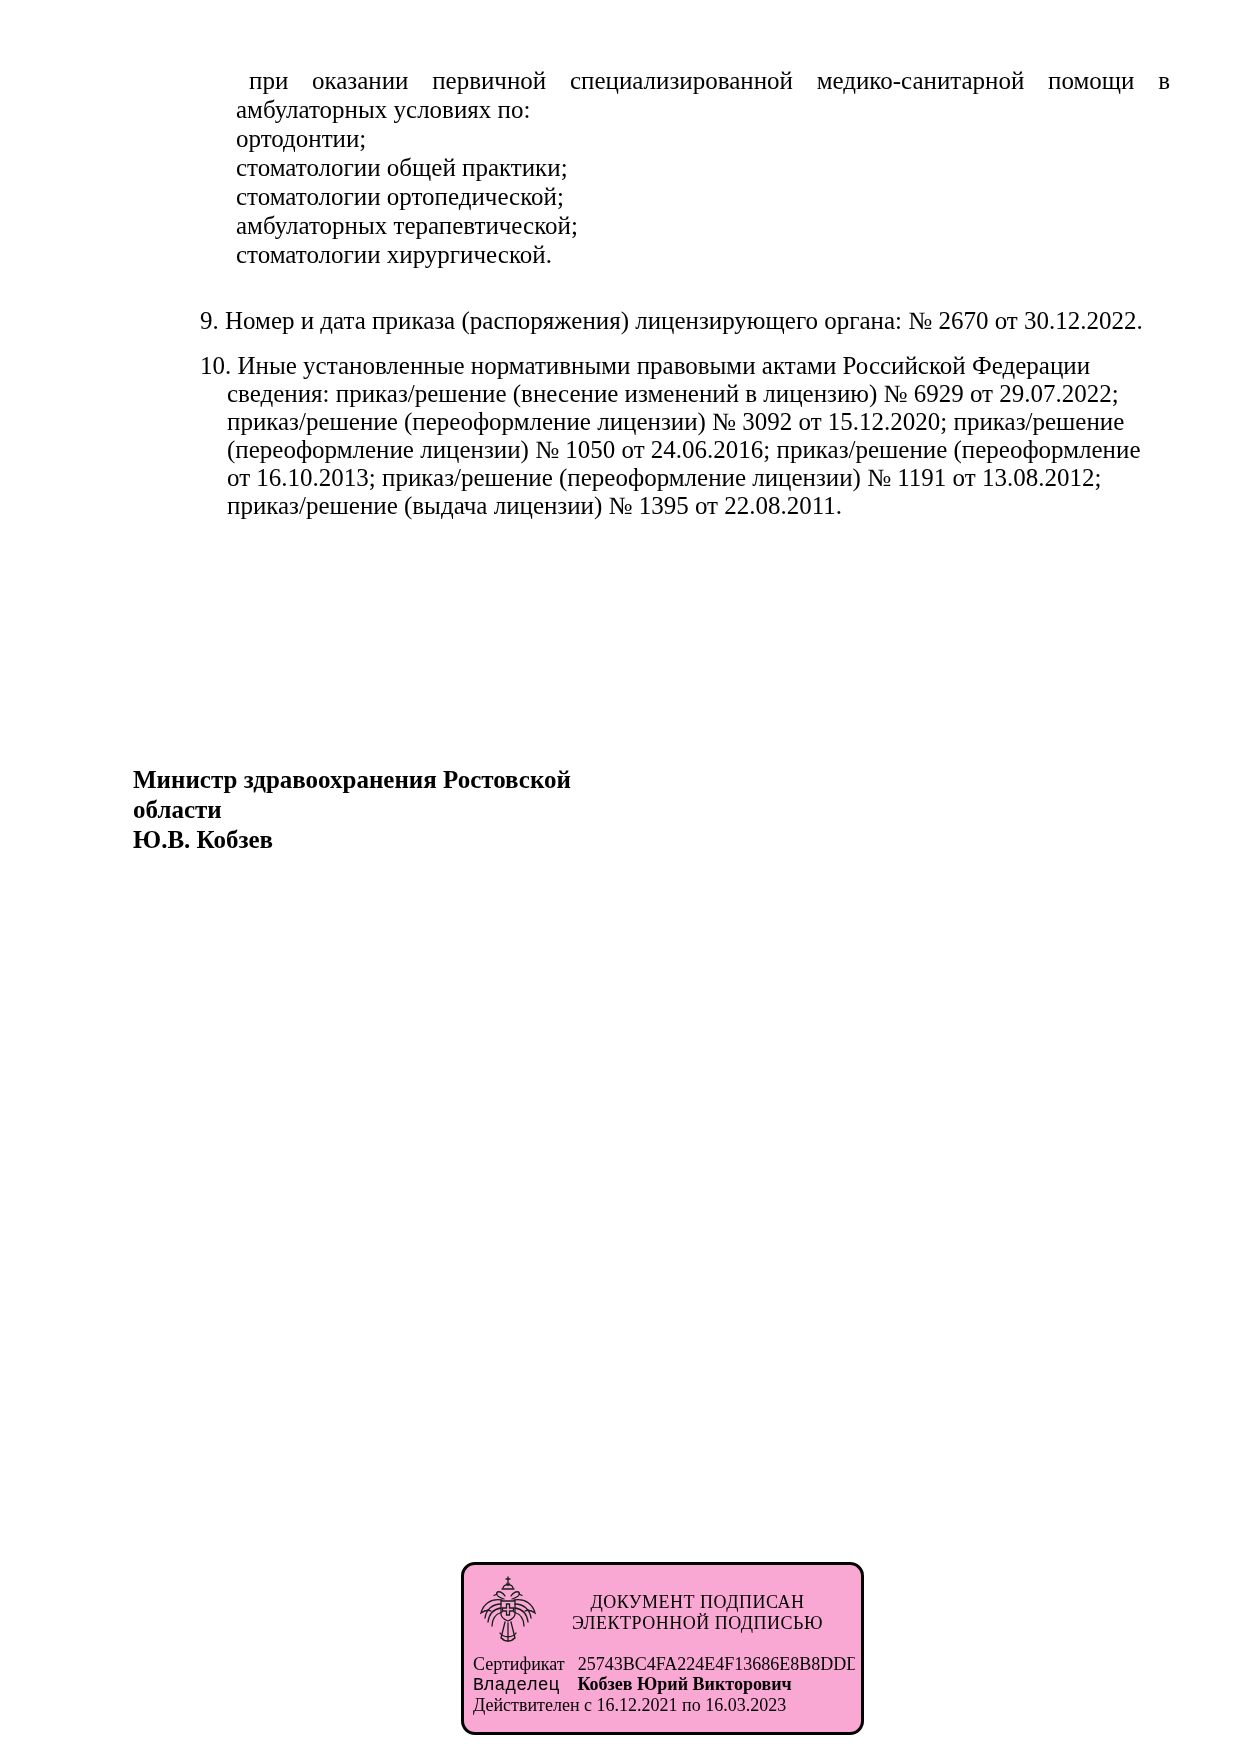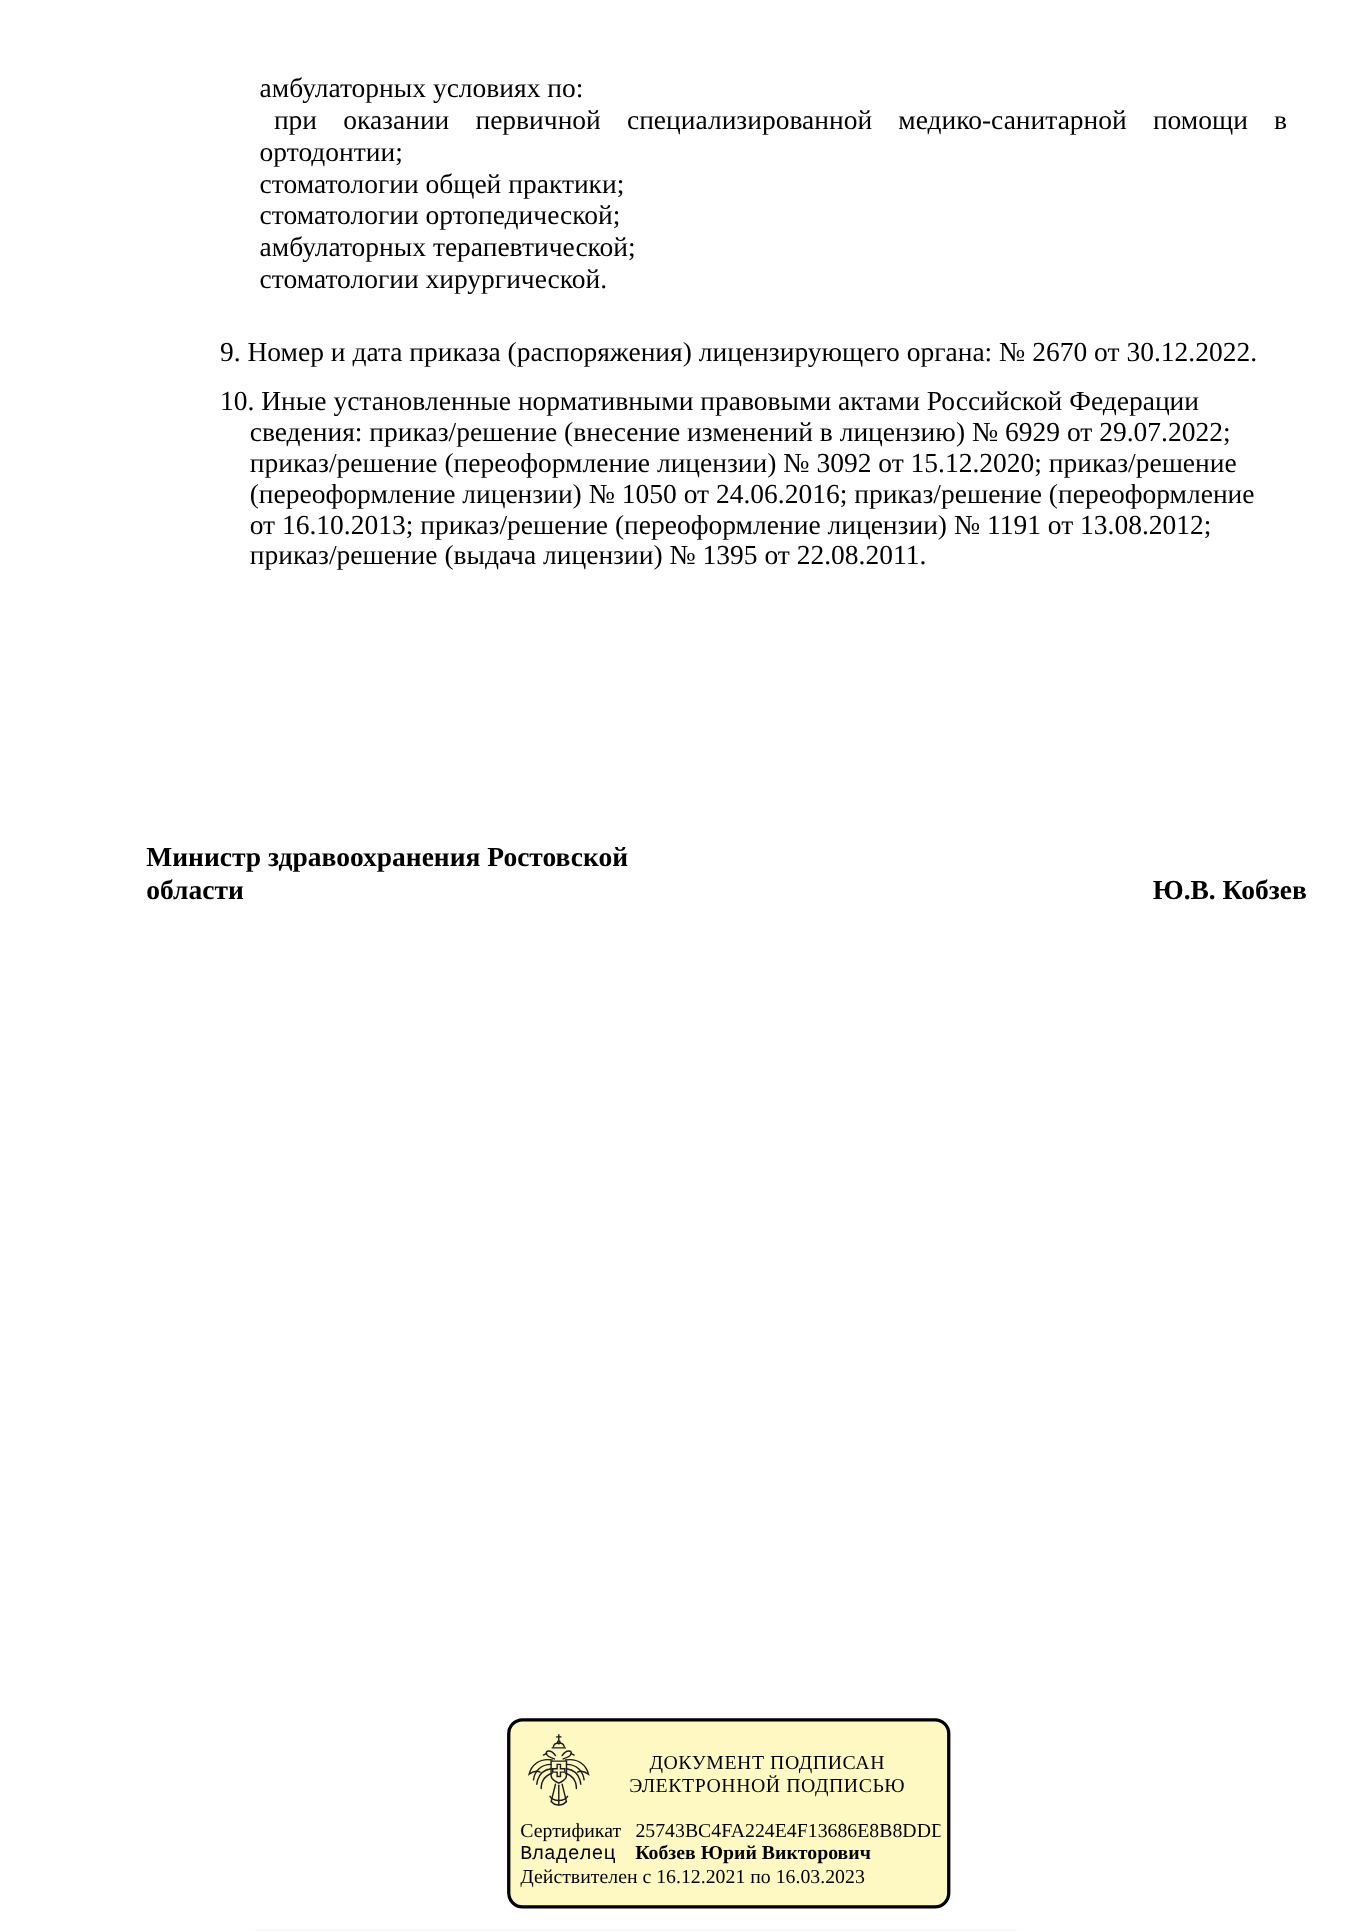--- a/index.html
+++ b/index.html
@@ -25,51 +25,51 @@
   .svc{}
   
   .p9{left:200px;top:306px;width:980px;line-height:29px;}
   
   .p10{left:200px;top:352px;width:980px;line-height:28px;}
   .hang{padding-left:27px;}
   
   .note{left:145px;top:633px;width:1010px;line-height:28px;}
   
   .sig{left:133px;top:765px;width:1055px;line-height:30px;font-weight:bold;}
-  .sig-row{display:flex;justify-content:space-between;align-items:baseline;}
+  .sig-row{display:flex;justify-content:space-between;align-items:baseline;flex-direction:column;}
   
   .stamp{
     position:absolute;left:461px;top:1562px;
     width:403px;height:173px;
     border:3px solid #000;border-radius:14px;
     box-sizing:border-box;
     overflow:hidden;
-    background:#fef9c3;
+    background:#f9a8d4;
   }
   .stamp-head{display:flex;padding:10px 6px 0 12px;}
   .emblem{width:64px;height:76px;flex:0 0 auto;}
   .stamp-title{
     flex:1;text-align:center;
     font-size:18px;line-height:21px;
     padding-top:17px;letter-spacing:0.5px;
   }
   .stamp-body{padding:3px 6px 0 9px;font-size:18px;line-height:20px;}
   .srow{white-space:nowrap;overflow:hidden;}
   .slabel-cert{margin-right:13px;}
   .slabel-owner{margin-right:18px;font-family:Liberation Mono, monospace;}
   .bold{font-weight:bold;}
 </style>
 </head>
 <body>
 
 <div class="page">
 
   <div class="para p1">
+    <div class="l just-line">при оказании первичной специализированной медико-санитарной помощи в</div>
     <div class="l">амбулаторных условиях по:</div>
-    <div class="l just-line">при оказании первичной специализированной медико-санитарной помощи в</div>
     <div>
         <div class="l svc">ортодонтии;</div>
         <div class="l svc">стоматологии общей практики;</div>
         <div class="l svc">стоматологии ортопедической;</div>
         <div class="l svc">амбулаторных терапевтической;</div>
         <div class="l svc">стоматологии хирургической.</div>
       </div>
   </div>
 
   <div class="para p9 l">9. Номер и дата приказа (распоряжения) лицензирующего органа: № 2670 от 30.12.2022.</div>

